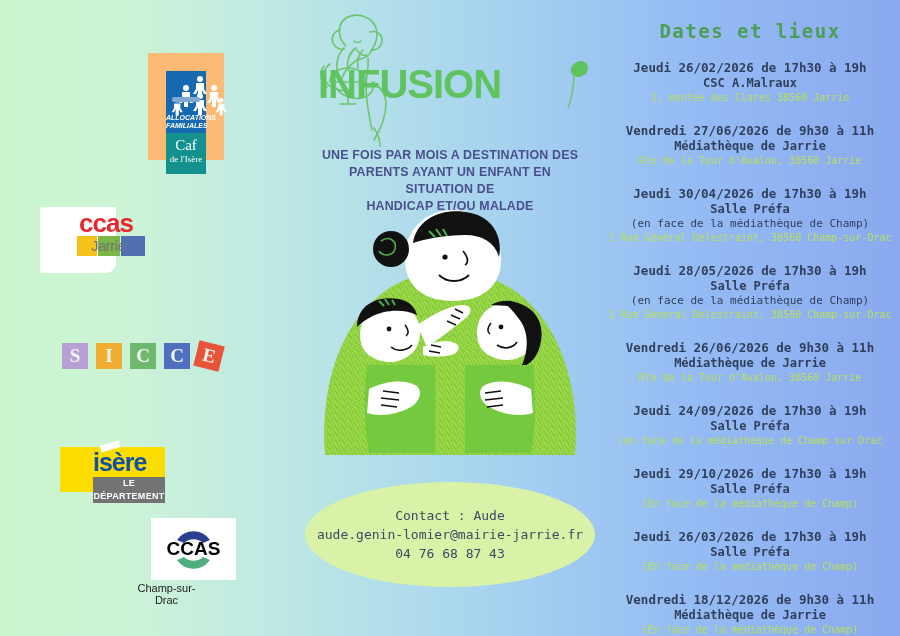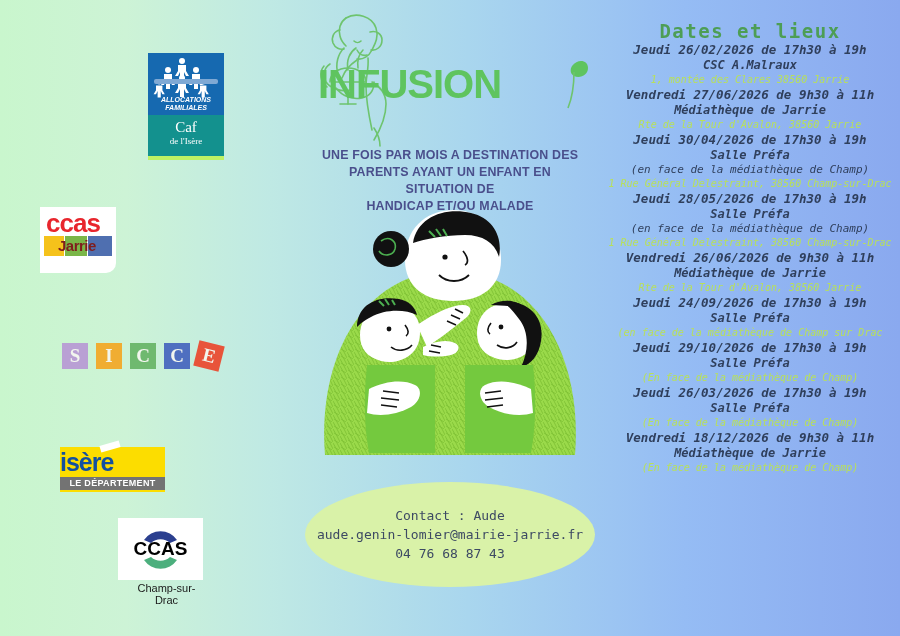--- a/index.html
+++ b/index.html
@@ -5,42 +5,42 @@
   * { margin:0; padding:0; box-sizing:border-box; }
   html,body { width:900px; height:636px; }
   body {
     font-family:"DejaVu Sans Mono", monospace;
     background:linear-gradient(to right, #c9f6cd 0%, #cdf3d6 14%, #bfe9e4 30%, #a9d6ee 52%, #95bcf4 76%, #8aa9ef 100%);
     position:relative; overflow:hidden;
   }
 
   
   .logo-col { position:absolute; left:0; top:0; width:300px; height:636px; }
-  .logo { position:absolute; }
-
-  
-  .caf { left:148px; top:53px; width:76px; height:107px; background:#bef264; padding:0; }
+  .logo { position:absolute;padding-left:33px; }
+
+  
+  .caf { left:148px; top:53px; width:76px; height:107px; background:#fdba74; padding:18px; }
   .caf-top { background:#1669b0; height:62px; position:relative; }
   .caf-figs { position:absolute; left:0; right:0; top:4px; height:42px; }
   .caf-bar { position:absolute; left:6px; right:6px; top:26px; height:5px; background:#7fa9d4; border-radius:2px; }
   .caf-al { color:#fff; font-family:"Liberation Sans",sans-serif; font-weight:bold; font-size:7px;
             text-align:center; line-height:8px; position:absolute; bottom:3px; left:0; right:0; font-style:italic; }
   .caf-bot { background:#13918e; height:41px; color:#fff; text-align:center;
              font-family:"Liberation Serif",serif; }
   .caf-bot .c1 { font-size:15px; padding-top:4px; }
   .caf-bot .c2 { font-size:9px; }
 
   
   .ccasj { left:40px; top:207px; width:76px; height:66px; background:#fff;
            border-radius:0 0 10px 0; }
   .ccasj-word { color:#e8262d; font-family:"Liberation Sans",sans-serif; font-weight:bold;
                 font-size:26px; letter-spacing:-1px; padding:4px 0 0 6px; line-height:24px; }
   .ccasj-blocks { position:relative; height:22px; margin:1px 4px 0 4px; }
   .ccasj-blocks i { position:absolute; top:0; height:20px; display:block; }
-  .ccasj-jarrie { position:absolute; left:14px; top:1px; color:#7f1d1d; font-weight:bold;
+  .ccasj-jarrie { position:absolute; left:14px; top:1px; color:#737373; font-weight:normal;
                   font-family:"Liberation Sans",sans-serif; font-size:15px; letter-spacing:-0.5px; }
 
   
   .sicce { left:62px; top:338px; width:160px; height:40px; }
   .sicce b { position:absolute; width:26px; height:26px; color:#f2f6ee;
              font-family:"Liberation Serif",serif; font-size:19px; font-weight:bold;
              text-align:center; line-height:26px; top:5px; }
 
   
   .isere { left:60px; top:447px; width:105px; height:45px; background:#fcdd00; }
@@ -71,21 +71,21 @@
   .contact { position:absolute; left:5px; top:482px; width:290px; height:105px;
              background:#d9f2a8; border-radius:50%; display:flex; flex-direction:column;
              align-items:center; justify-content:center; }
   .contact div { color:#3d4a63; font-size:13px; line-height:19px; text-align:center;
                  font-family:"DejaVu Sans Mono", monospace; }
 
   
   .dates { position:absolute; left:600px; top:0; width:300px; height:636px; text-align:center; }
   .dates h1 { color:#4d9e55; font-size:19px; font-weight:bold; margin-top:20px;
               letter-spacing:1.5px; font-family:"DejaVu Sans Mono", monospace; }
-  .ev { margin-top:0;font-style:italic; }
+  .ev { margin-top:18px; }
   .ev .d { color:#2f3f5c; font-size:12.5px; font-weight:bold; line-height:16px; }
   .ev .p { color:#2f3f5c; font-size:12px; font-weight:bold; line-height:15px; }
   .ev .n { color:#2f3f5c; font-size:11px; line-height:14px; }
   .ev .a { color:#b8e05a; font-size:10px; line-height:14px; }
 </style>
 </head>
 <body>
 
 <div class="logo-col">
 

